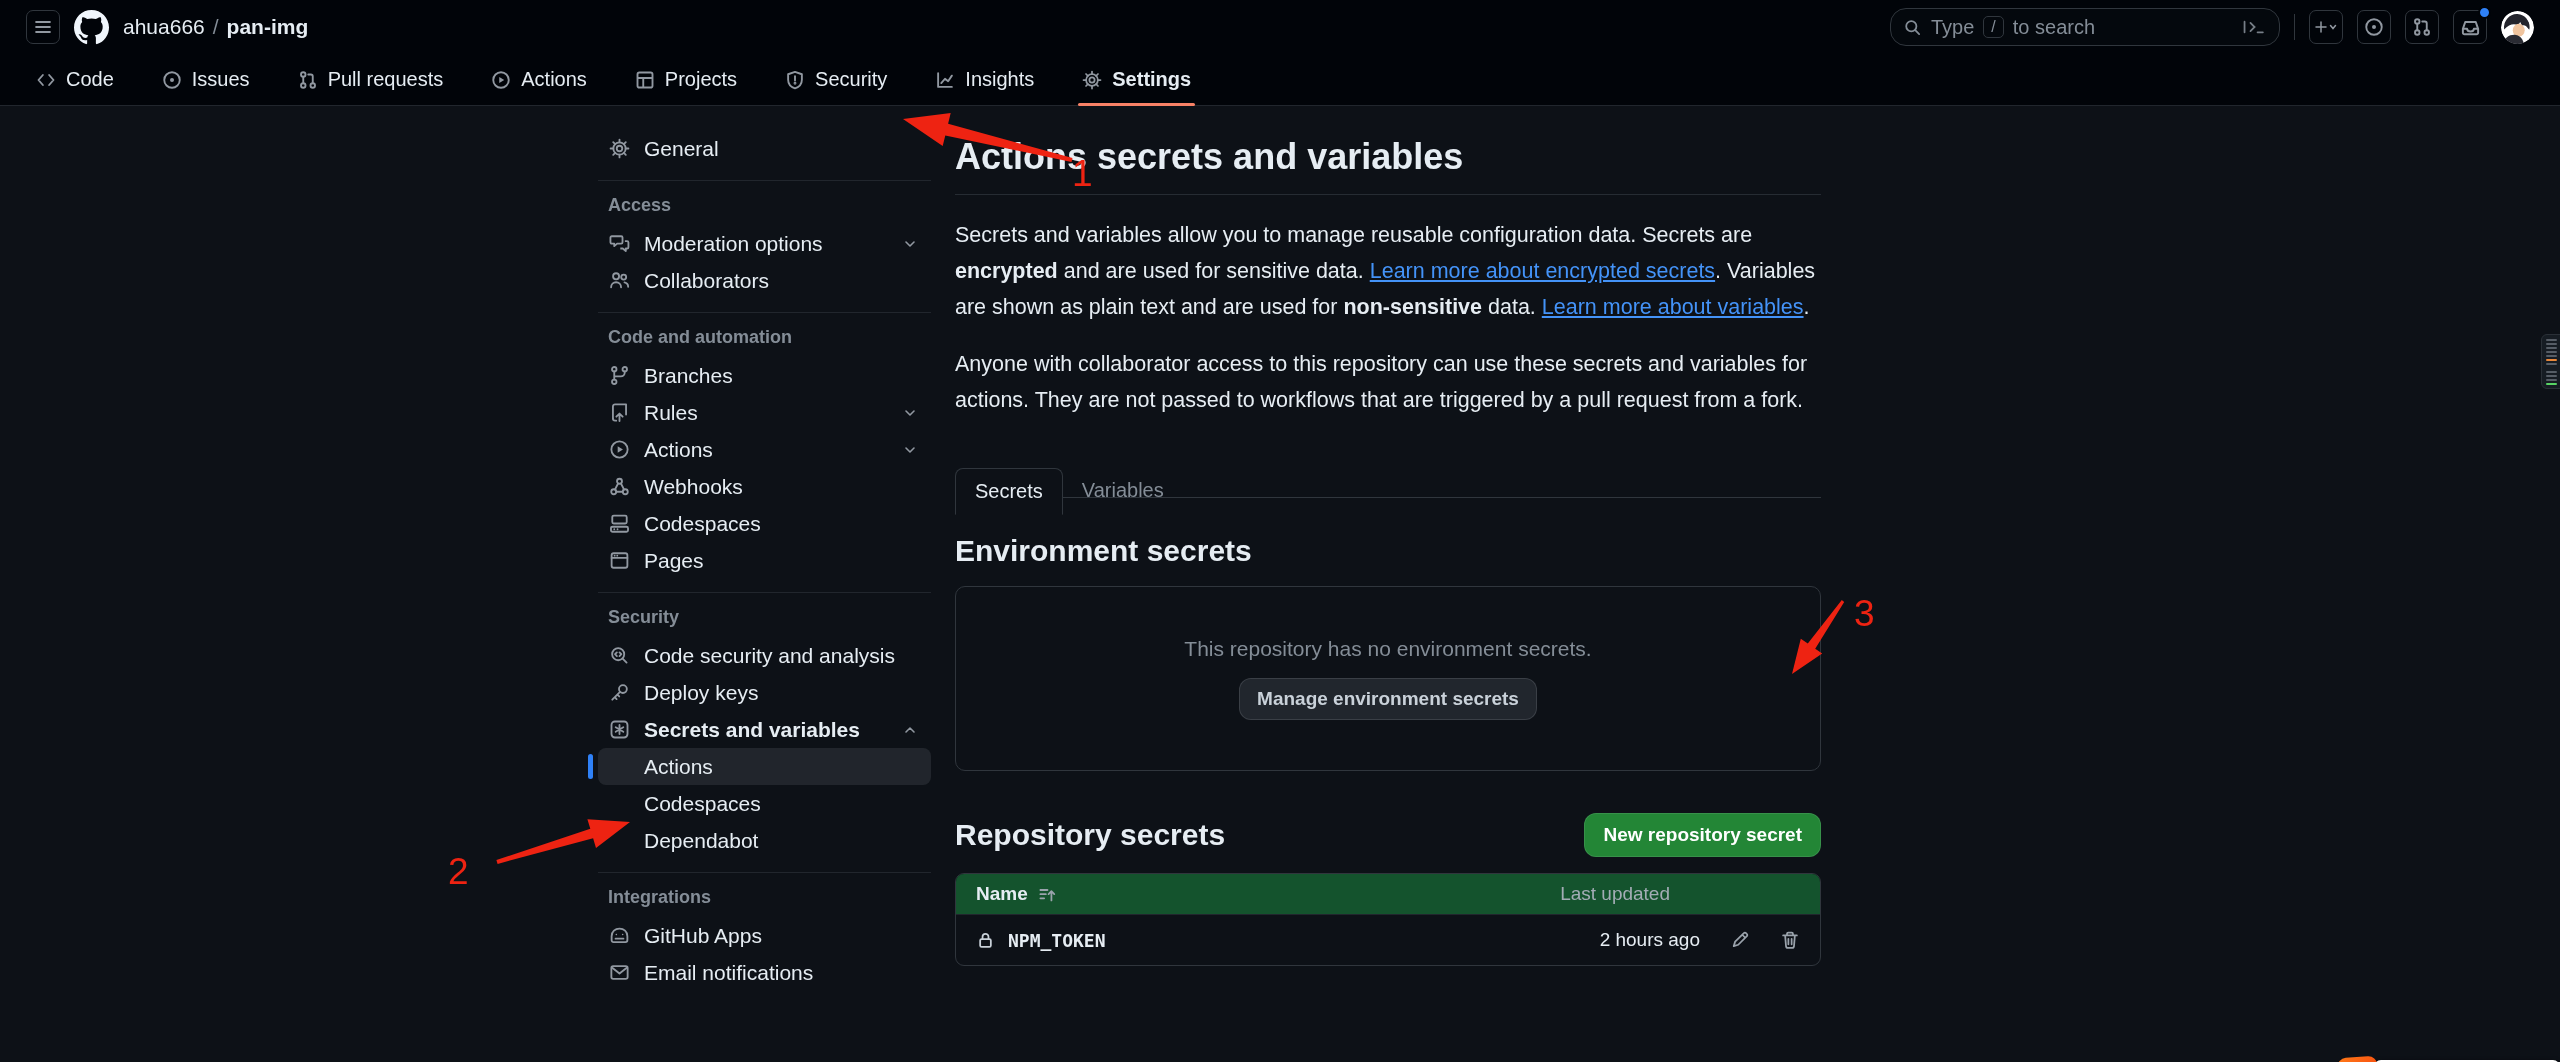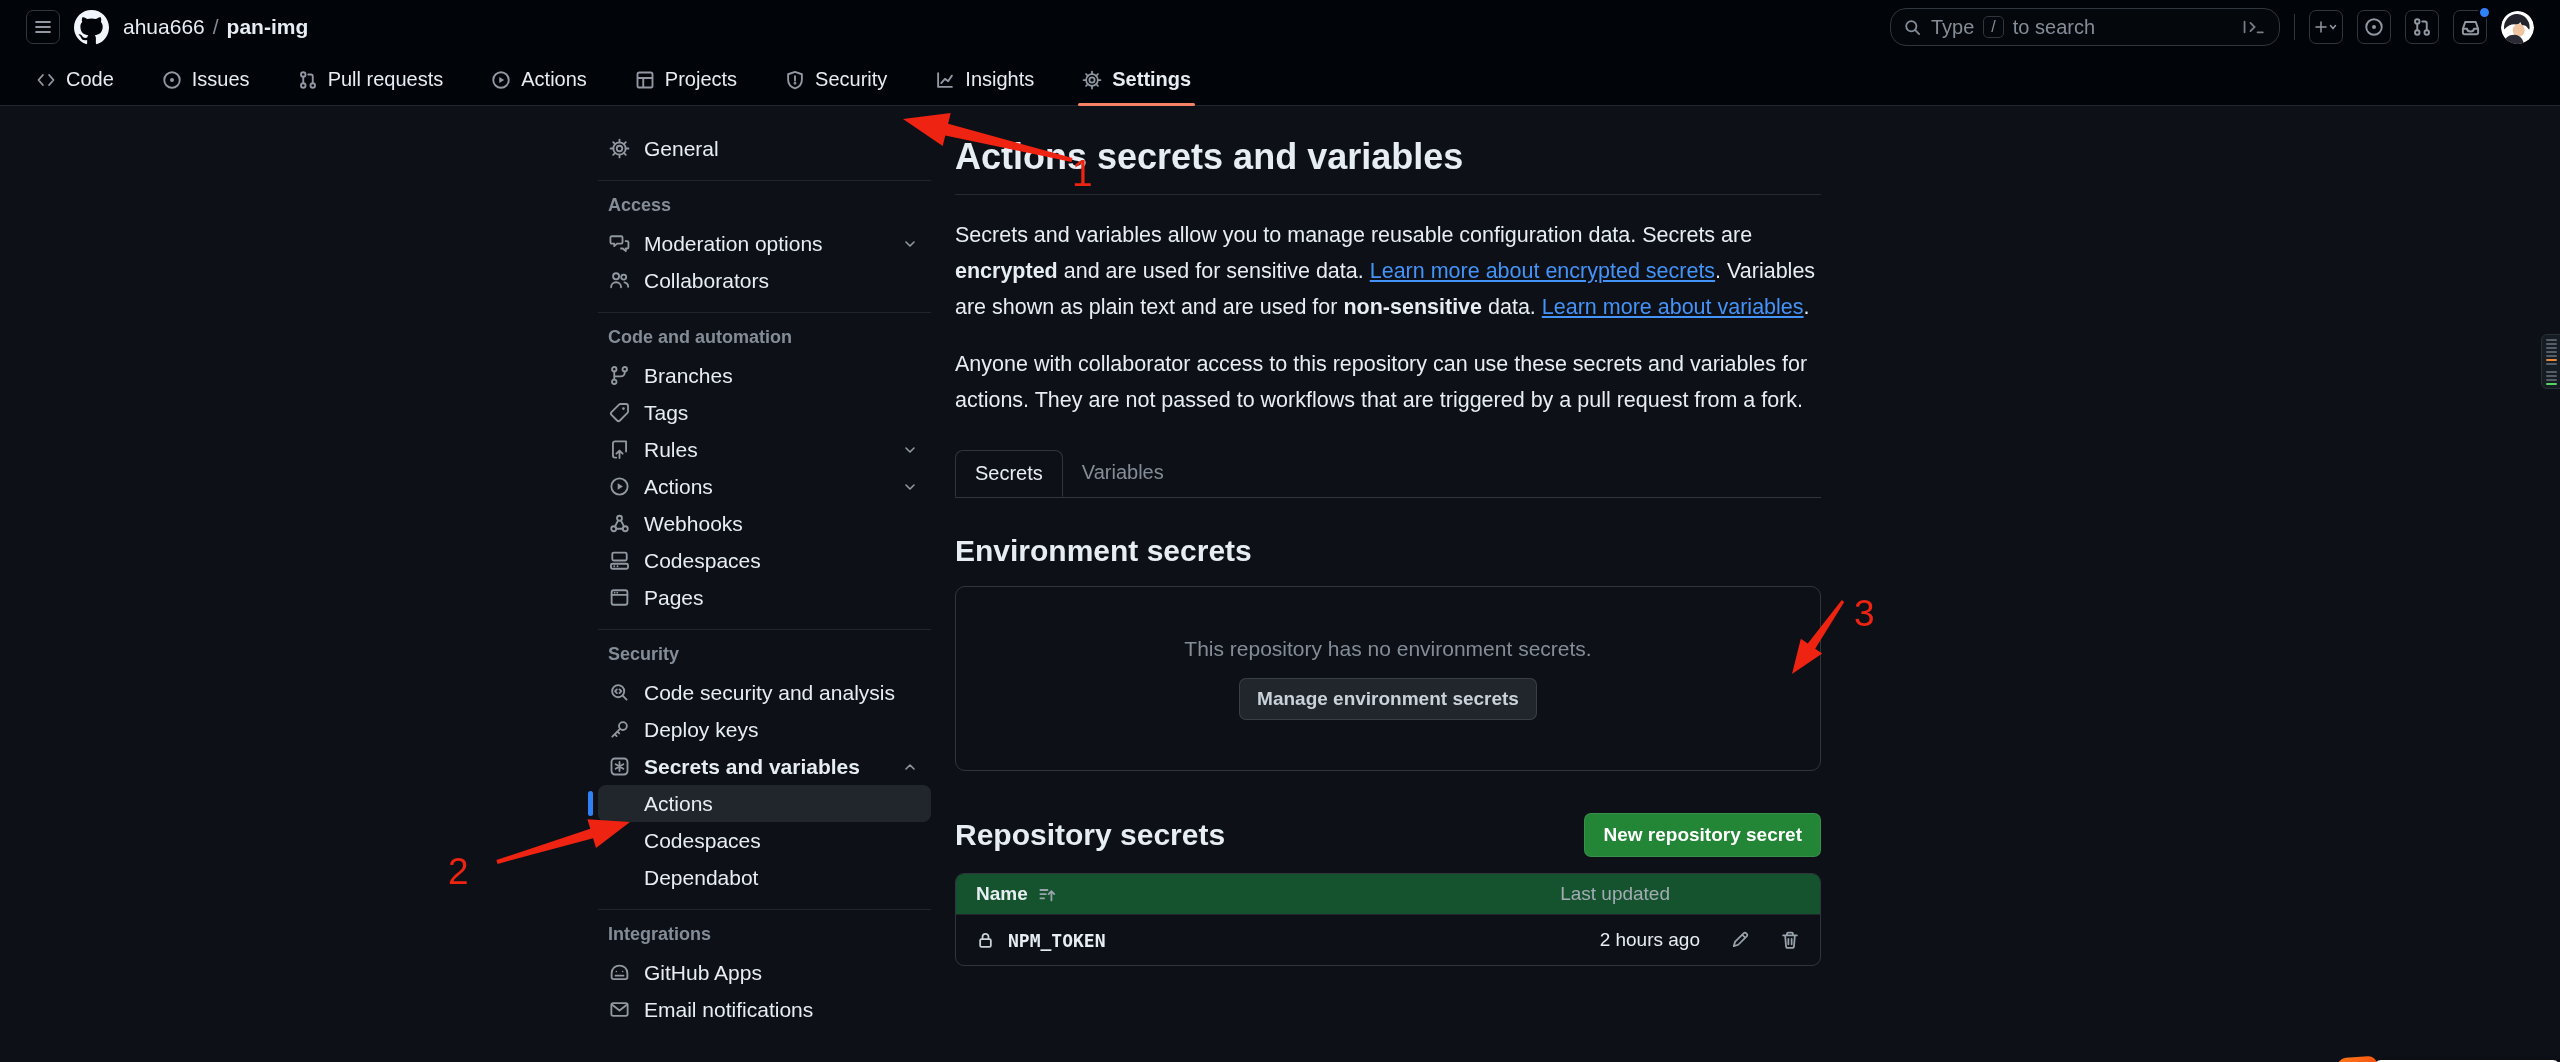--- a/index.html
+++ b/index.html
@@ -52,29 +52,29 @@
   .side-sec-label{color:var(--muted);font-size:18px;font-weight:600;margin:14px 0 9px 10px}
   .side-hr{border:none;border-top:1px solid var(--border-muted);margin:13px 0}
   
   .main{position:absolute;left:955px;top:30px;width:866px}
   .main h2{font-size:36px;font-weight:600;padding-bottom:16px;border-bottom:1px solid #262c33}
   .intro{margin-top:22px;font-size:21.5px;line-height:36px}
   .intro b{font-weight:700}
   .intro a{color:var(--link);text-decoration:underline;cursor:pointer}
   .para2{margin-top:21px;font-size:21.5px;line-height:36px}
   .tabnav{margin-top:32px;border-bottom:1px solid var(--border);display:flex}
-  .tabnav .t{font-size:20px;padding:11px 19px;position:relative;top:0;cursor:pointer;color:var(--muted)}
+  .tabnav .t{font-size:20px;padding:11px 19px;position:relative;top:18px;cursor:pointer;color:var(--muted)}
   .tabnav .t.on{color:var(--fg);background:var(--bg);border:1px solid var(--border);
     border-bottom-color:var(--bg);border-radius:8px 8px 0 0}
   .h3{font-size:30px;font-weight:600}
   .env-head{margin-top:36px}
   .env-box{margin-top:18px;height:185px;border:1px solid var(--border);border-radius:10px;
     display:flex;flex-direction:column;align-items:center;justify-content:center;gap:17px}
   .env-box .empty{color:var(--muted);font-size:21px}
-  .btn{display:inline-flex;align-items:center;justify-content:center;border-radius:7px;cursor:pointer;
+  .btn{display:inline-flex;align-items:center;justify-content:center;border-radius:12px;cursor:pointer;
     font-size:19px;font-weight:700;border:1px solid rgba(240,246,252,.12)}
   .btn.default{background:#21262d;color:#c9d1d9;padding:9px 17px}
   .btn.green{background:var(--green);color:#fff;padding:10px 18px;border-color:rgba(240,246,252,.1)}
   .repo-row{margin-top:42px;display:flex;align-items:center;justify-content:space-between}
   .table{margin-top:16px;border:1px solid var(--border);border-radius:9px;overflow:hidden}
   .thead{background:#14532d;display:flex;align-items:center;justify-content:space-between;
     padding:9px 20px;font-size:19px}
   .thead .name{font-weight:700;display:flex;align-items:center;gap:10px}
   .thead .lu{color:#a3acb5;margin-right:130px}
   .trow{display:flex;align-items:center;padding:14px 20px;border-top:1px solid var(--border-muted);font-size:19px}
@@ -300,29 +300,20 @@
             <circle cx="4" cy="3.2" r="1.7"></circle>
             <circle cx="12" cy="3.2" r="1.7"></circle>
             <circle cx="4" cy="12.8" r="1.7"></circle>
             <path d="M4 4.9v6.2M12 4.9v.8a3 3 0 0 1-3 3H4"></path>
           </svg>
         </span>
       <span>Branches</span>
     </div>
     <div class="side-item">
       <span class="ic">
-          <svg width="21" height="21" viewBox="0 0 16 16" fill="none" stroke="currentColor" stroke-width="1.4" stroke-linejoin="round">
-            <path d="M8.7 1.5H13A1.5 1.5 0 0 1 14.5 3v4.3c0 .4-.16.78-.44 1.06l-5.76 5.74a1.5 1.5 0 0 1-2.12 0L1.9 9.8a1.5 1.5 0 0 1 0-2.12l5.74-5.74c.28-.28.66-.44 1.06-.44Z"></path>
-            <circle cx="11" cy="5" r="1" fill="currentColor" stroke="none"></circle>
-          </svg>
-        </span>
-      <span>Tags</span>
-    </div>
-    <div class="side-item">
-      <span class="ic">
           <svg width="21" height="21" viewBox="0 0 16 16" fill="none" stroke="currentColor" stroke-width="1.4" stroke-linecap="round" stroke-linejoin="round">
             <path d="M13 9.5V1.8H4.6A1.6 1.6 0 0 0 3 3.4v9.2"></path>
             <path d="M3 12.6a1.6 1.6 0 0 0 1.6 1.6H5.5"></path>
             <path d="M8 14.5V9M5.6 11.2 8 8.8l2.4 2.4"></path>
           </svg>
         </span>
       <span>Rules</span>
       <span class="ic chev">
           <svg width="16" height="16" viewBox="0 0 16 16" fill="none" stroke="currentColor" stroke-width="1.6" stroke-linecap="round" stroke-linejoin="round">
             <path d="m4 6 4 4 4-4"></path>

